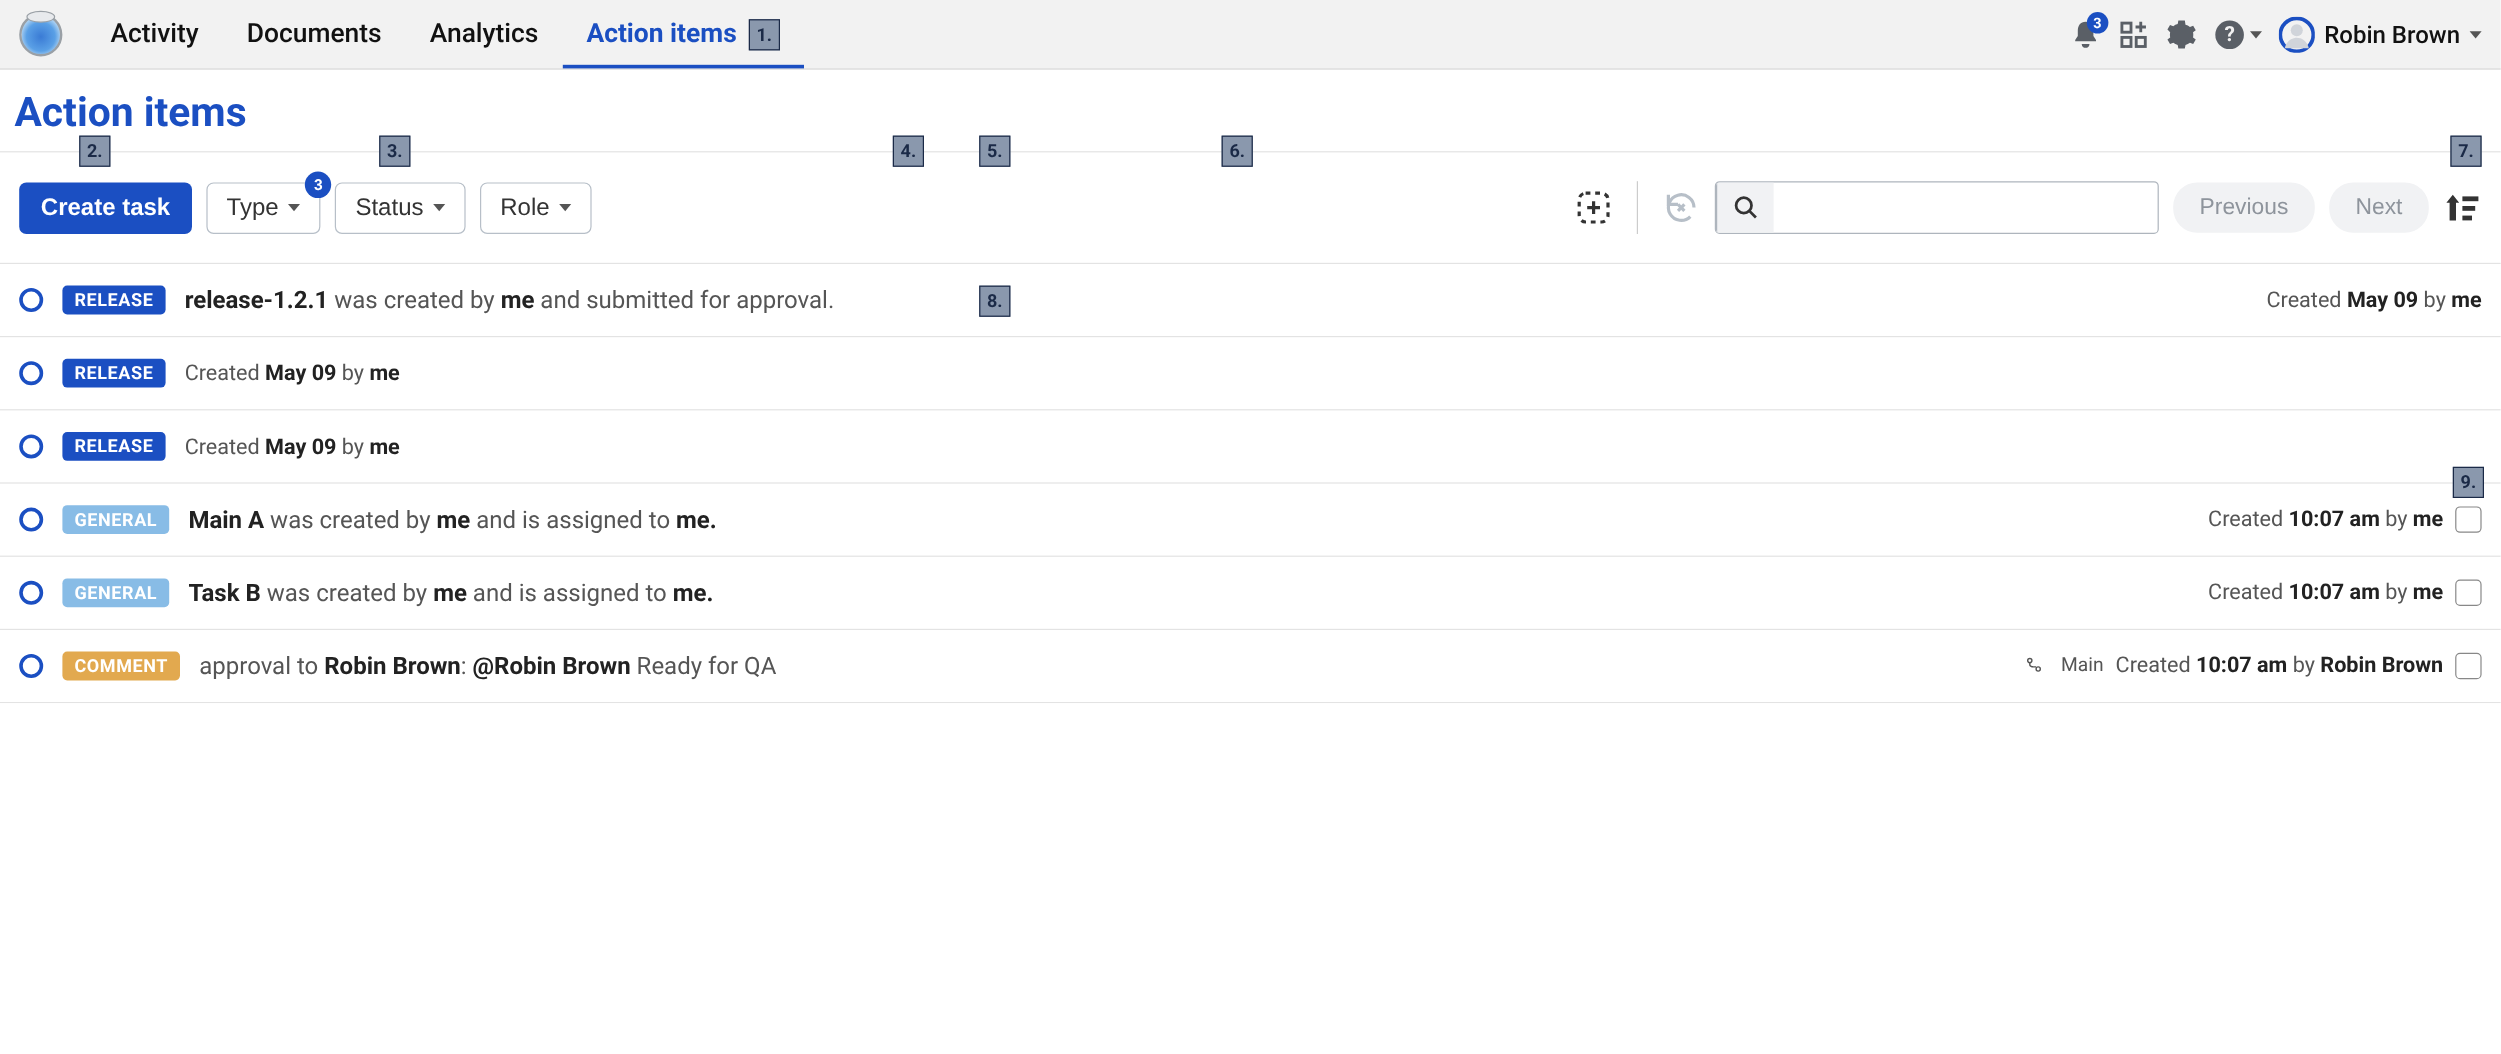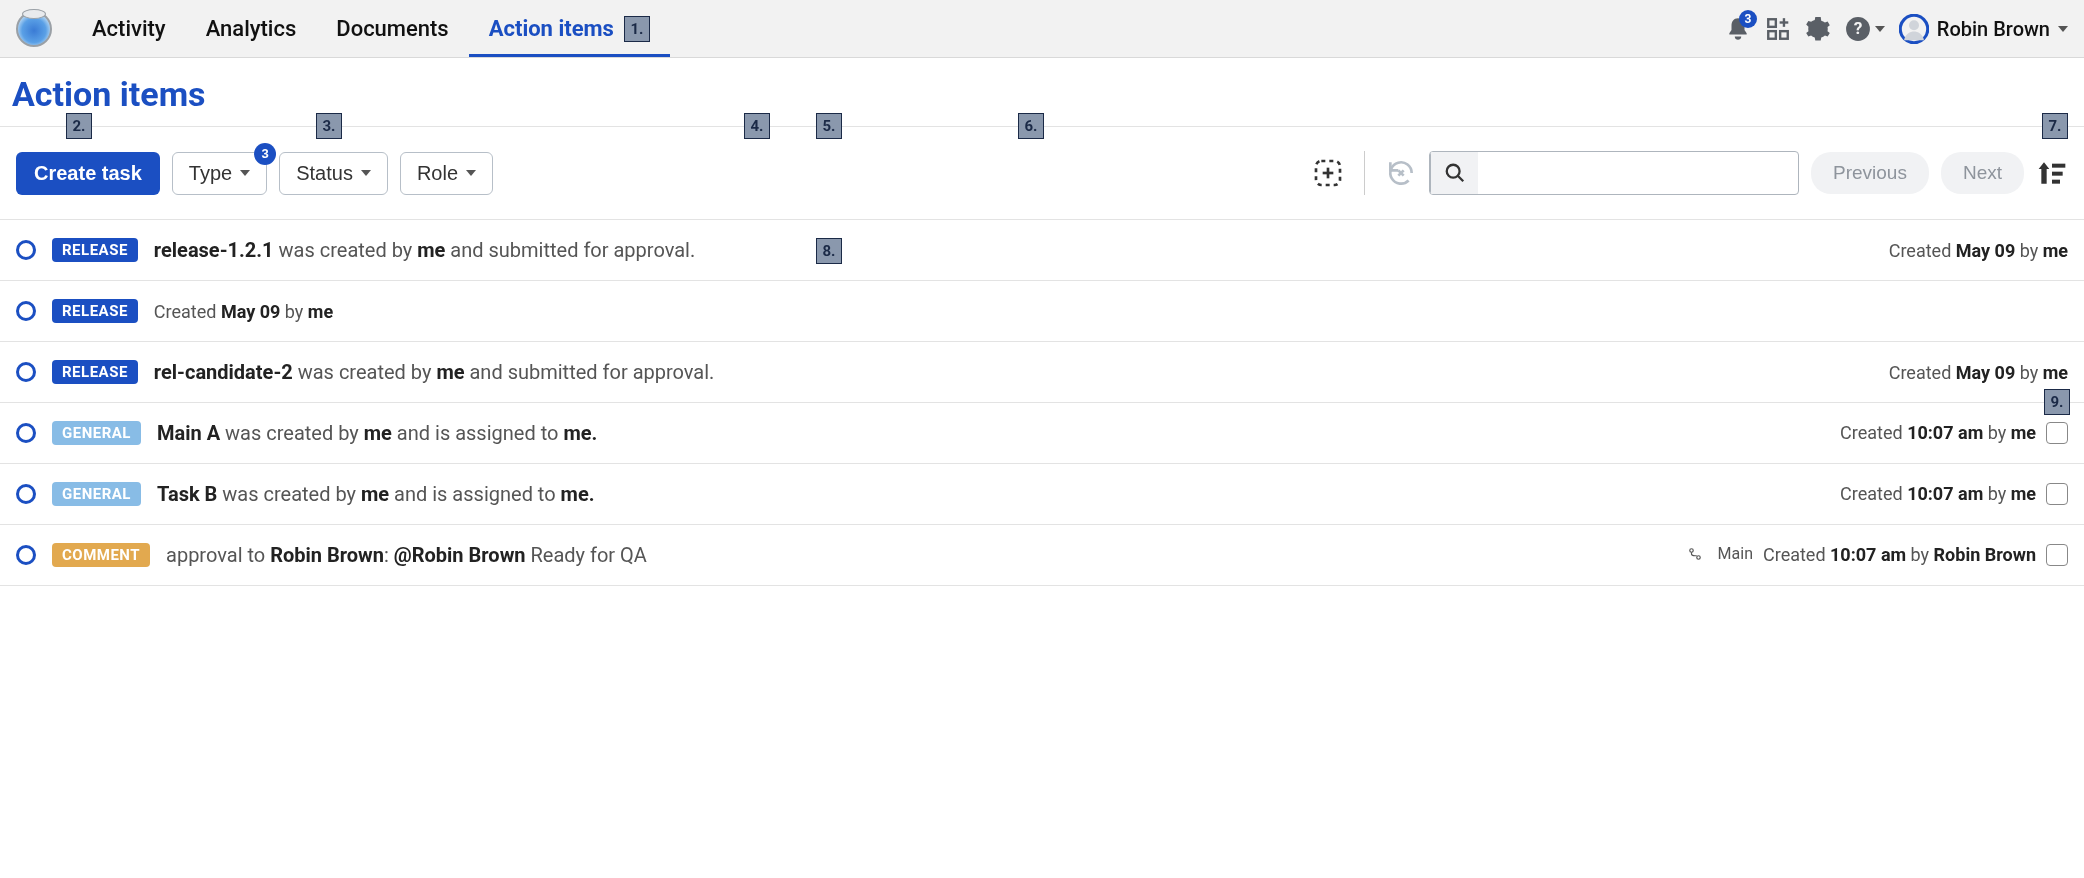--- a/index.html
+++ b/index.html
@@ -247,22 +247,22 @@
     font-size: 16px; color: #555;
   }
 </style>
 </head>
 <body>
 
 <div class="topbar">
   <div class="logo"></div>
   <div class="nav">
     <div class="nav-item">Activity</div>
+    <div class="nav-item">Documents</div>
     <div class="nav-item">Analytics</div>
-    <div class="nav-item">Documents</div>
     <div class="nav-item active">
       <span>Action items</span>
       <span class="nav-badge">1.</span>
     </div>
   </div>
   <div class="topbar-right">
     <span class="icon-btn">
       <svg viewBox="0 0 24 24" fill="currentColor">
           <path d="M12 2C8 2 6 5 6 9v4l-2 3v1h16v-1l-2-3V9c0-4-2-7-6-7zm0 20c1.5 0 3-1 3-3H9c0 2 1.5 3 3 3z"></path>
         </svg>
@@ -385,21 +385,20 @@
     <div class="row">
       <div class="row-status-circle"></div>
       <span class="tag tag-release">RELEASE</span>
       <div class="row-meta">
         <span><span>Created </span><b>May 09</b><span> by </span><b>me</b></span>
       </div>
     </div>
     <div class="row">
       <div class="row-status-circle"></div>
       <span class="tag tag-release">RELEASE</span>
-      <div class="row-text"><b>rel-candidate-2</b><span> was created by </span><b>me</b><span> and submitted for approval.</span></div>
       <div class="row-meta">
         <span><span>Created </span><b>May 09</b><span> by </span><b>me</b></span>
       </div>
     </div>
     <div class="row">
       <div class="row-status-circle"></div>
       <span class="tag tag-general">GENERAL</span>
       <div class="row-text"><b>Main A</b><span> was created by </span><b>me</b><span> and is assigned to </span><b>me.</b></div>
       <div class="row-meta">
         <span><span>Created </span><b>10:07 am</b><span> by </span><b>me</b></span>

